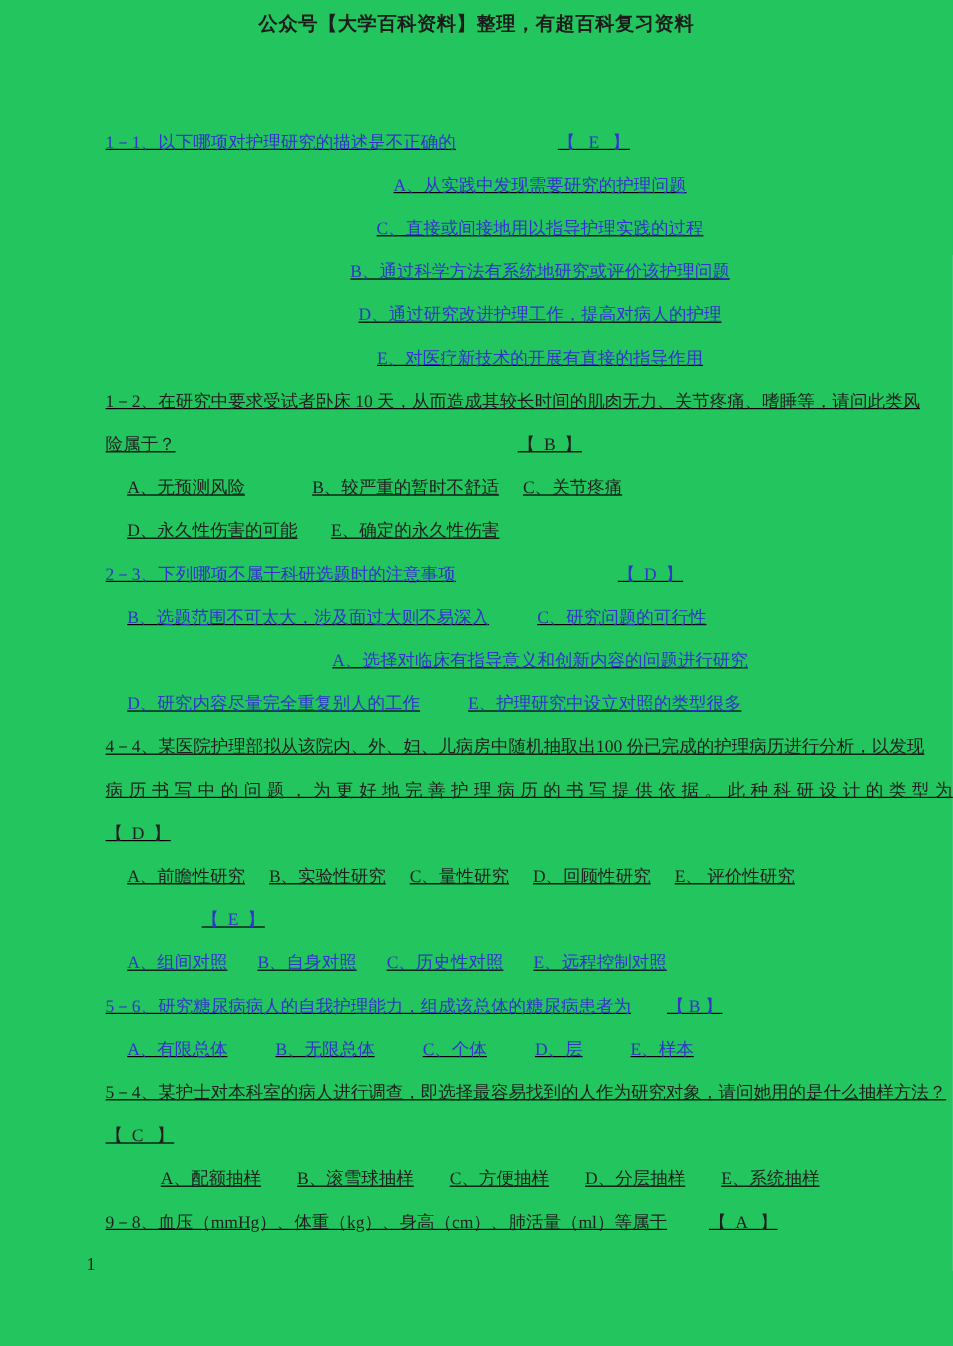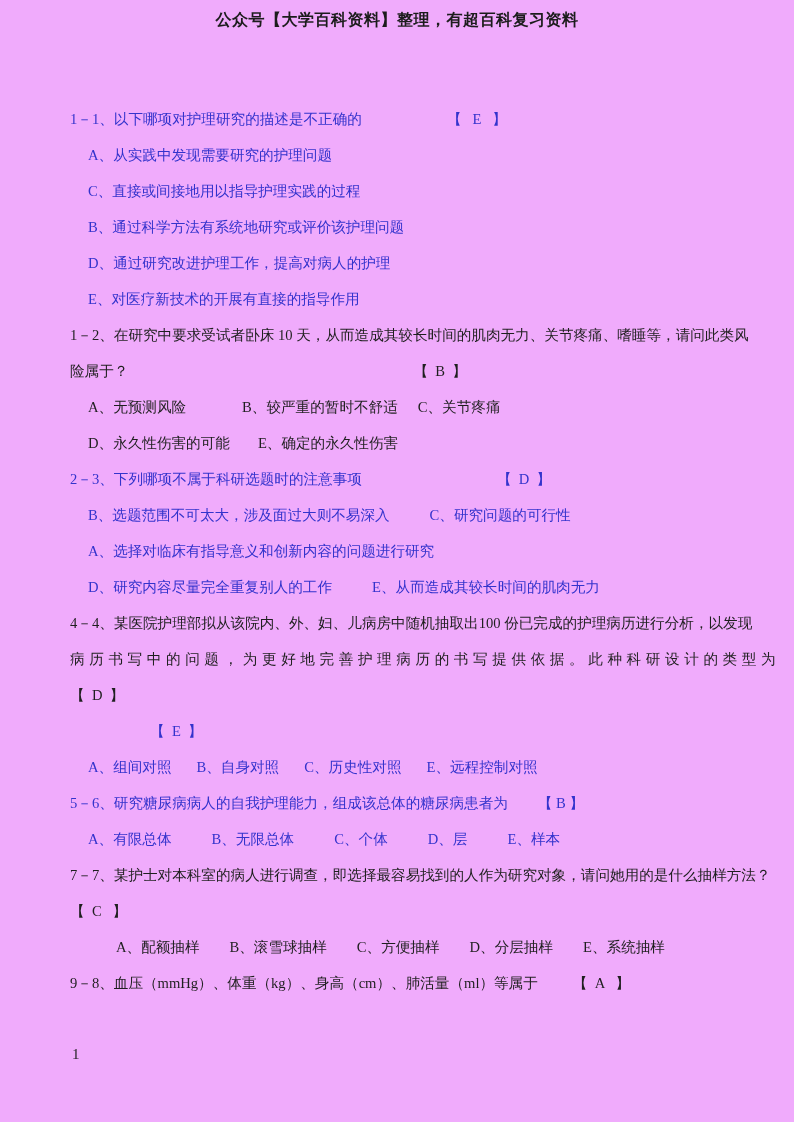--- a/index.html
+++ b/index.html
@@ -2,34 +2,34 @@
 <html><head>
 <meta charset="utf-8">
 <style>
   html,body{margin:0;padding:0;}
   body{
     width:794px;height:1122px;
     background:#e8e8e8;
     font-family:"Liberation Serif","DejaVu Serif",serif;
   }
   .page{
-    position:relative;width:794px;height:1122px;background:#f0abfc;overflow:hidden;
+    position:relative;width:794px;height:1122px;background:#22c55e;overflow:hidden;
   }
   .header{
     position:absolute;top:10px;left:0;width:100%;
     text-align:center;font-weight:700;font-size:16px;color:#1c1c1c;letter-spacing:0.5px;
   }
   .doc{
-    position:absolute;top:101px;left:70px;width:706px;
+    position:absolute;top:101px;left:88px;width:706px;text-decoration:underline;
   }
   .line{
     height:36px;line-height:36px;font-size:14.6px;white-space:pre;
   }
   .flex{display:flex;align-items:baseline;}
-  .opt{padding-left:18px;}
+  .opt{padding-left:18px;text-align:center;}
   .opt-deep{padding-left:46px;text-align:right;}
   .blue{color:#3333cc;}
   .black{color:#1f1f1f;}
   .spread{letter-spacing:4.6px;}
   .ml30{margin-left:30px}.ml35{margin-left:35px}.ml80{margin-left:80px}
   .ml85{margin-left:85px}.ml135{margin-left:135px}.ml285{margin-left:285px}
   .g12{margin-right:28px}.g20{margin-right:20px}.g25{margin-right:25px}
   .g30{margin-right:30px}.g40{margin-right:40px}.g56{margin-right:56px}
   .pagenum{
     position:absolute;top:1044px;left:72px;font-size:15px;color:#1f1f1f;line-height:20px;
@@ -73,26 +73,33 @@
       <span>2－3、下列哪项不属于科研选题时的注意事项</span>
       <span class="ml135">【  D  】</span>
     </div>
     <div class="line flex opt blue">
       <span class="g40">B、选题范围不可太大，涉及面过大则不易深入</span>
       <span>C、研究问题的可行性</span>
     </div>
     <div class="line opt blue">A、选择对临床有指导意义和创新内容的问题进行研究</div>
     <div class="line flex opt blue">
       <span class="g40">D、研究内容尽量完全重复别人的工作</span>
-      <span>E、从而造成其较长时间的肌肉无力</span>
+      <span>E、护理研究中设立对照的类型很多</span>
     </div>
 
     <div class="line black">4－4、某医院护理部拟从该院内、外、妇、儿病房中随机抽取出100 份已完成的护理病历进行分析，以发现</div>
     <div class="line black spread">病历书写中的问题，为更好地完善护理病历的书写提供依据。此种科研设计的类型为</div>
     <div class="line black">【  D  】</div>
+    <div class="line flex opt black">
+      <span class="g20">A、前瞻性研究</span>
+      <span class="g20">B、实验性研究</span>
+      <span class="g20">C、量性研究</span>
+      <span class="g20">D、回顾性研究</span>
+      <span>E、 评价性研究</span>
+    </div>
 
     <div class="line flex blue">
       <span class="ml80">【  E  】</span>
     </div>
     <div class="line flex opt blue">
       <span class="g25">A、组间对照</span>
       <span class="g25">B、自身对照</span>
       <span class="g25">C、历史性对照</span>
       <span>E、远程控制对照</span>
     </div>
@@ -102,21 +109,21 @@
       <span class="ml30">【 B 】</span>
     </div>
     <div class="line flex opt blue">
       <span class="g40">A、有限总体</span>
       <span class="g40">B、无限总体</span>
       <span class="g40">C、个体</span>
       <span class="g40">D、层</span>
       <span>E、样本</span>
     </div>
 
-    <div class="line black">7－7、某护士对本科室的病人进行调查，即选择最容易找到的人作为研究对象，请问她用的是什么抽样方法？</div>
+    <div class="line black">5－4、某护士对本科室的病人进行调查，即选择最容易找到的人作为研究对象，请问她用的是什么抽样方法？</div>
     <div class="line black">【  C   】</div>
     <div class="line flex opt-deep black">
       <span class="g30">A、配额抽样</span>
       <span class="g30">B、滚雪球抽样</span>
       <span class="g30">C、方便抽样</span>
       <span class="g30">D、分层抽样</span>
       <span>E、系统抽样</span>
     </div>
 
     <div class="line flex black">

